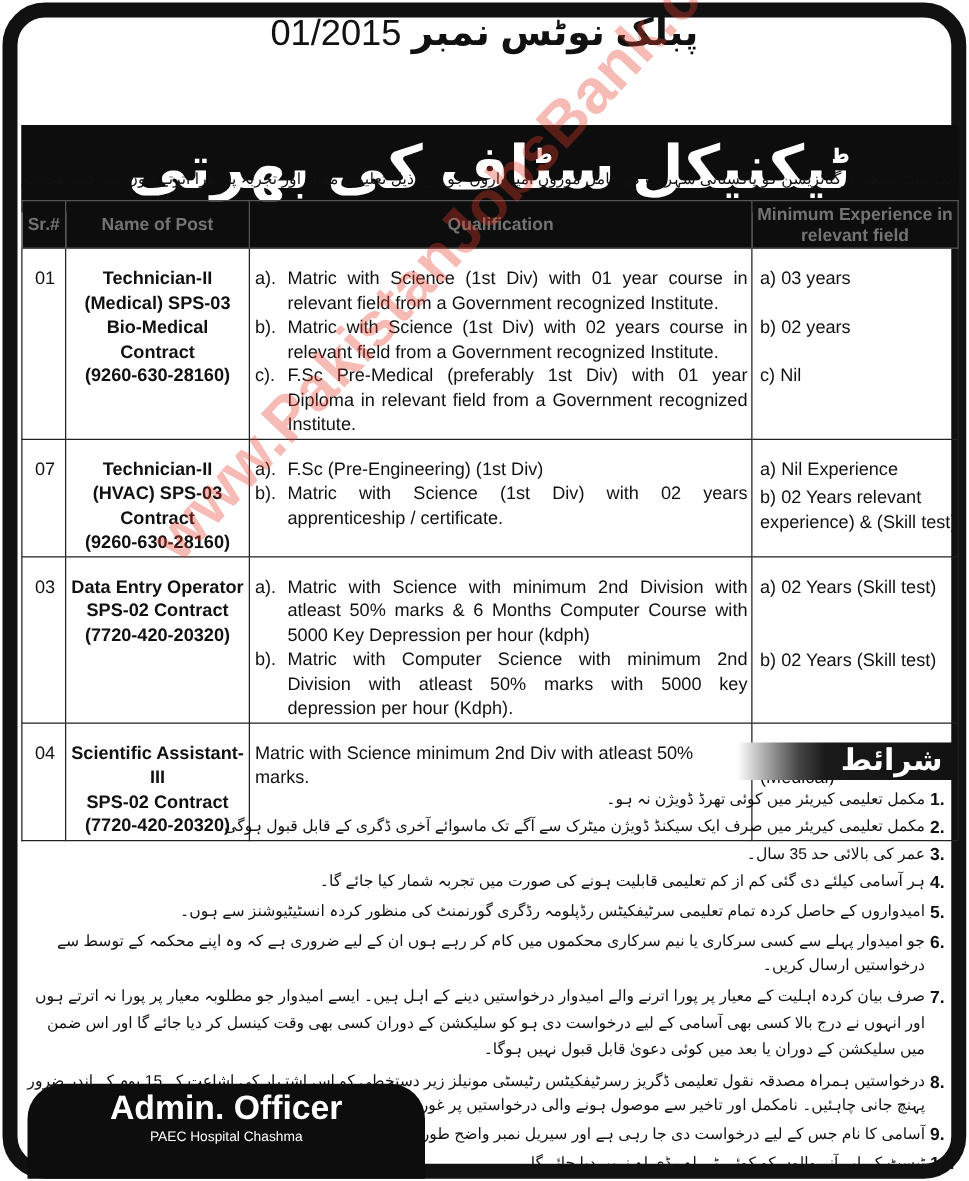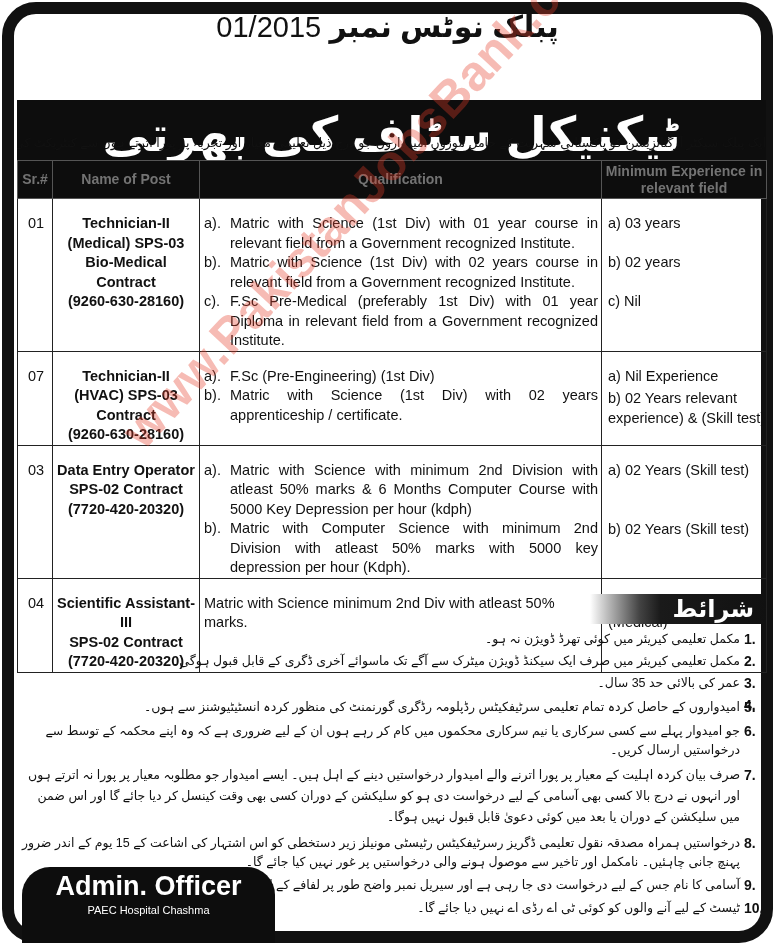--- a/index.html
+++ b/index.html
@@ -19,21 +19,21 @@
   td.qual{padding-left:4px;padding-right:3px;}
   td.exp{padding-left:6px;}
   .qi{display:flex;}
   .qi .lbl{width:26px;flex:none;}
   .qi .txt{flex:1;text-align:justify;}
   .exp-item{display:block;}
   .cond-head{position:absolute;left:590px;top:594px;width:176px;height:30px;background:linear-gradient(to right,#fff 0%,#bbb 10%,#444 28%,#1a1a1a 40%,#111 100%);color:#fff;font-size:24px;font-weight:bold;text-align:right;padding-right:12px;line-height:30px;direction:rtl;}
   .conds{position:absolute;left:17px;top:628px;width:749px;}
   .cond{position:relative;direction:rtl;text-align:right;font-size:12.5px;line-height:19px;padding-right:26px;}
   .cond .n{position:absolute;right:0;top:0;font-family:"Liberation Sans",sans-serif;font-weight:bold;font-size:14px;direction:ltr;width:22px;text-align:left;}
-  .officer{position:absolute;left:22px;top:867px;width:253px;height:76px;background:#0d0d0d;color:#fff;border-radius:28px 28px 0 0;text-align:center;font-family:"Liberation Sans",sans-serif;}
+  .officer{position:absolute;left:22px;top:867px;width:318px;height:76px;background:#0d0d0d;color:#fff;border-radius:28px 28px 0 0;text-align:center;font-family:"Liberation Sans",sans-serif;}
   .officer .t1{font-size:27px;font-weight:bold;line-height:30px;padding-top:4px;}
   .officer .t2{font-size:11px;font-weight:normal;line-height:19px;}
   .officer .t3{font-size:15px;font-weight:bold;line-height:19px;white-space:nowrap;}
   .watermark{position:absolute;left:110px;top:420px;width:700px;font-size:50px;font-weight:bold;color:rgba(230,60,40,0.35);transform:rotate(-47deg);transform-origin:left top;white-space:nowrap;pointer-events:none;font-family:"Liberation Sans",sans-serif;}
 </style>
 </head>
 <body>
 
 <div class="frame"></div>
 
@@ -159,21 +159,21 @@
     </tr>
   </tbody>
 </table>
 
 <div class="cond-head">شرائط وضوابط</div>
 
 <div class="conds">
   <div class="cond" style="margin-top:2px"><span class="n">1.</span><span>مکمل تعلیمی کیریئر میں کوئی تھرڈ ڈویژن نہ ہو۔</span></div>
   <div class="cond" style="margin-top:3px"><span class="n">2.</span><span>مکمل تعلیمی کیریئر میں صرف ایک سیکنڈ ڈویژن میٹرک سے آگے تک ماسوائے آخری ڈگری کے قابل قبول ہوگی۔</span></div>
   <div class="cond" style="margin-top:3px"><span class="n">3.</span><span>عمر کی بالائی حد 35 سال۔</span></div>
-  <div class="cond" style="margin-top:3px"><span class="n">4.</span></div>
+  <div class="cond" style="margin-top:3px"><span class="n">4.</span><span>ہر آسامی کیلئے دی گئی کم از کم تعلیمی قابلیت ہونے کی صورت میں تجربہ شمار کیا جائے گا۔</span></div>
   <div class="cond" style="margin-top:5px"><span class="n">5.</span><span>امیدواروں کے حاصل کردہ تمام تعلیمی سرٹیفکیٹس رڈپلومہ رڈگری گورنمنٹ کی منظور کردہ انسٹیٹیوشنز سے ہوں۔</span></div>
   <div class="cond" style="margin-top:5px"><span class="n">6.</span><span>جو امیدوار پہلے سے کسی سرکاری یا نیم سرکاری محکموں میں کام کر رہے ہوں ان کے لیے ضروری ہے کہ وہ اپنے محکمہ کے توسط سے درخواستیں ارسال کریں۔</span></div>
   <div class="cond" style="margin-top:5px;line-height:21px"><span class="n">7.</span><span>صرف بیان کردہ اہلیت کے معیار پر پورا اترنے والے امیدوار درخواستیں دینے کے اہل ہیں۔ ایسے امیدوار جو مطلوبہ معیار پر پورا نہ اترتے ہوں اور انہوں نے درج بالا کسی بھی آسامی کے لیے درخواست دی ہو کو سلیکشن کے دوران کسی بھی وقت کینسل کر دیا جائے گا اور اس ضمن میں سلیکشن کے دوران یا بعد میں کوئی دعویٰ قابل قبول نہیں ہوگا۔</span></div>
   <div class="cond" style="margin-top:6px"><span class="n">8.</span><span>درخواستیں ہمراہ مصدقہ نقول تعلیمی ڈگریز رسرٹیفکیٹس رٹیسٹی مونیلز زیر دستخطی کو اس اشتہار کی اشاعت کے 15 یوم کے اندر ضرور پہنچ جانی چاہئیں۔ نامکمل اور تاخیر سے موصول ہونے والی درخواستیں پر غور نہیں کیا جائے گا۔</span></div>
   <div class="cond" style="margin-top:4px"><span class="n">9.</span><span>آسامی کا نام جس کے لیے درخواست دی جا رہی ہے اور سیریل نمبر واضح طور پر لفافے کے اوپر دائیں کونے پر تحریر کریں۔</span></div>
   <div class="cond" style="margin-top:4px"><span class="n">10.</span><span>ٹیسٹ کے لیے آنے والوں کو کوئی ٹی اے رڈی اے نہیں دیا جائے گا۔</span></div>
 </div>
 
 <div class="officer">
   <div class="t1">Admin. Officer</div>

